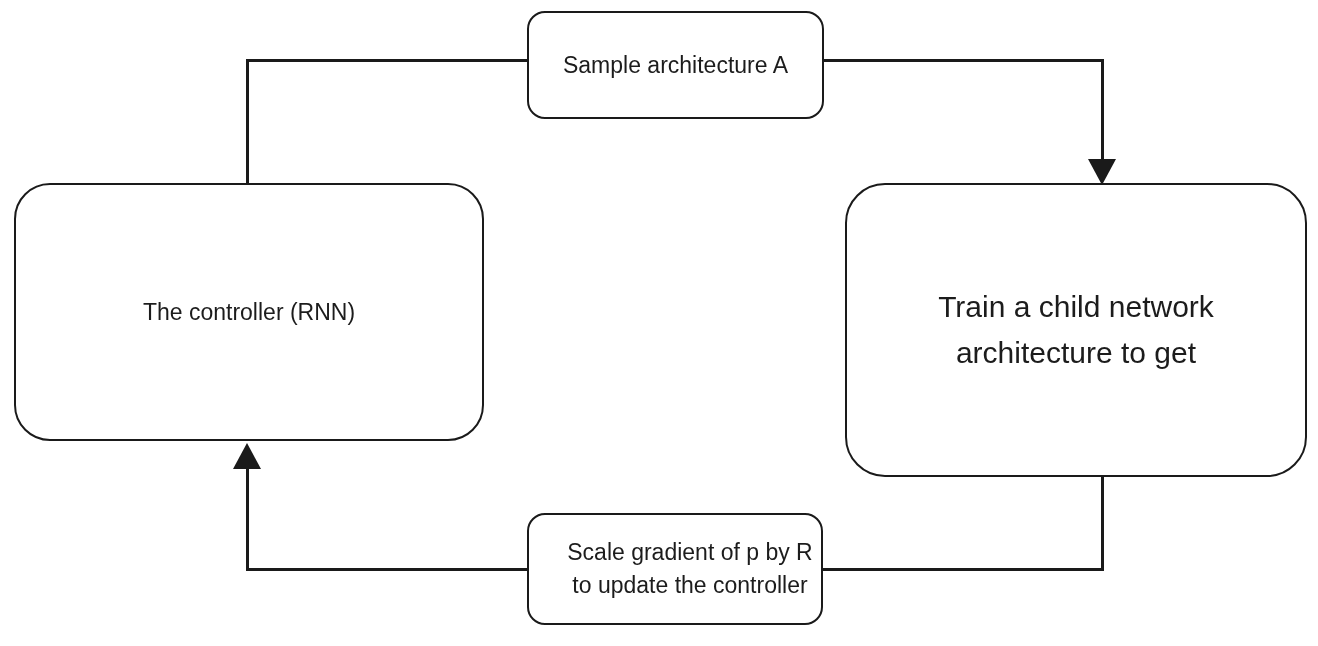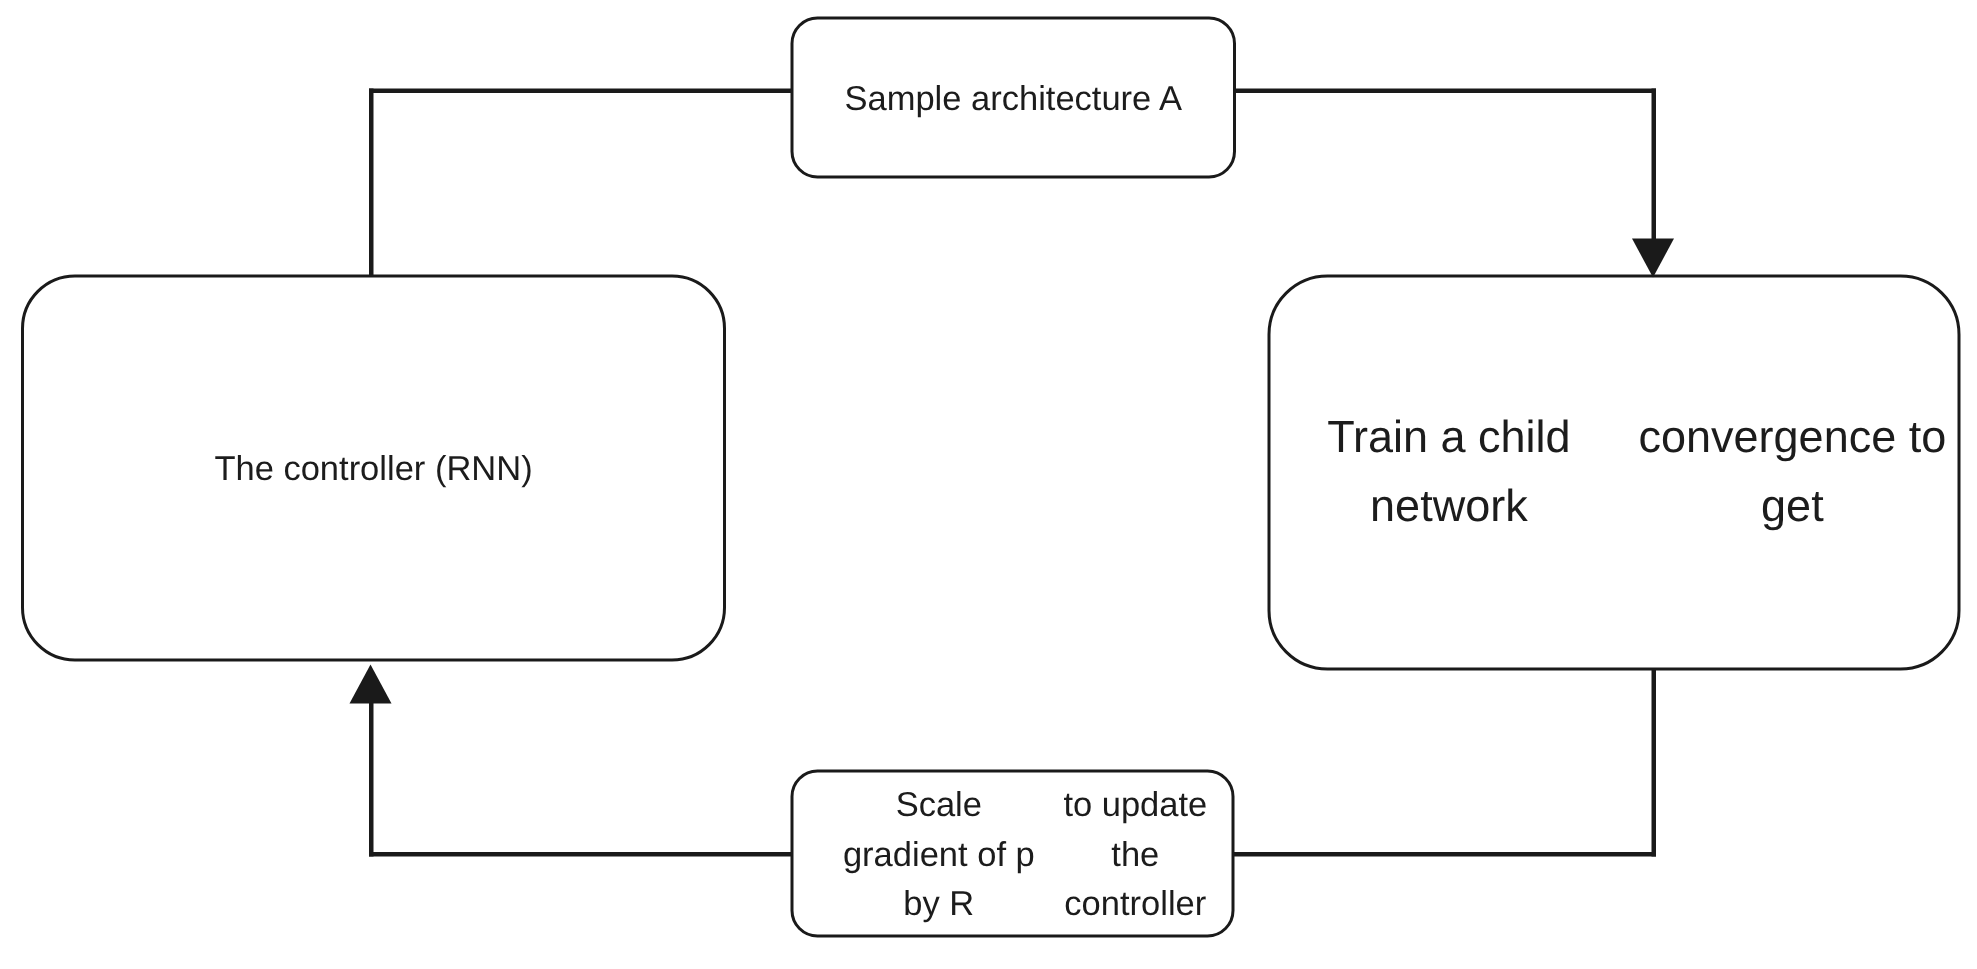--- a/index.html
+++ b/index.html
@@ -17,32 +17,33 @@
     font-family:"Liberation Sans", sans-serif;
     color:var(--text);
     overflow:hidden;
   }
   .node{
     position:absolute;
     box-sizing:border-box;
     background:var(--box-fill);
     border:2.5px solid var(--box-border);
     display:flex;
+    flex-direction:column;
     align-items:center;
     justify-content:center;
     text-align:center;
     z-index:2;
   }
   .node-controller{
     left:14px;top:183px;width:470px;height:258px;
     border-radius:36px;
     font-size:23px;line-height:46px;
   }
   .node-train{
-    left:845px;top:183px;width:462px;height:264px;
+    left:845px;top:183px;width:462px;height:294px;
     border-radius:40px;
     font-size:30px;line-height:46px;
   }
   .node-sample{
     left:527px;top:11px;width:297px;height:108px;
     border-radius:18px;
     font-size:23px;line-height:33px;
   }
   .node-scale{
     left:527px;top:513px;width:296px;height:112px;
@@ -94,21 +95,21 @@
   <div class="node node-controller">
     <div>The controller (RNN)</div>
   </div>
 
   <div class="node node-sample">
     <div>Sample architecture A</div>
   </div>
 
   <div class="node node-train">
     <div>Train a child network</div>
-    <div>convergence to get</div>
+    <div>architecture to get</div>
   </div>
 
   <div class="node node-scale">
     <div>Scale gradient of p by R</div>
     <div>to update the controller</div>
   </div>
 
 </div>
 
 </body></html>

